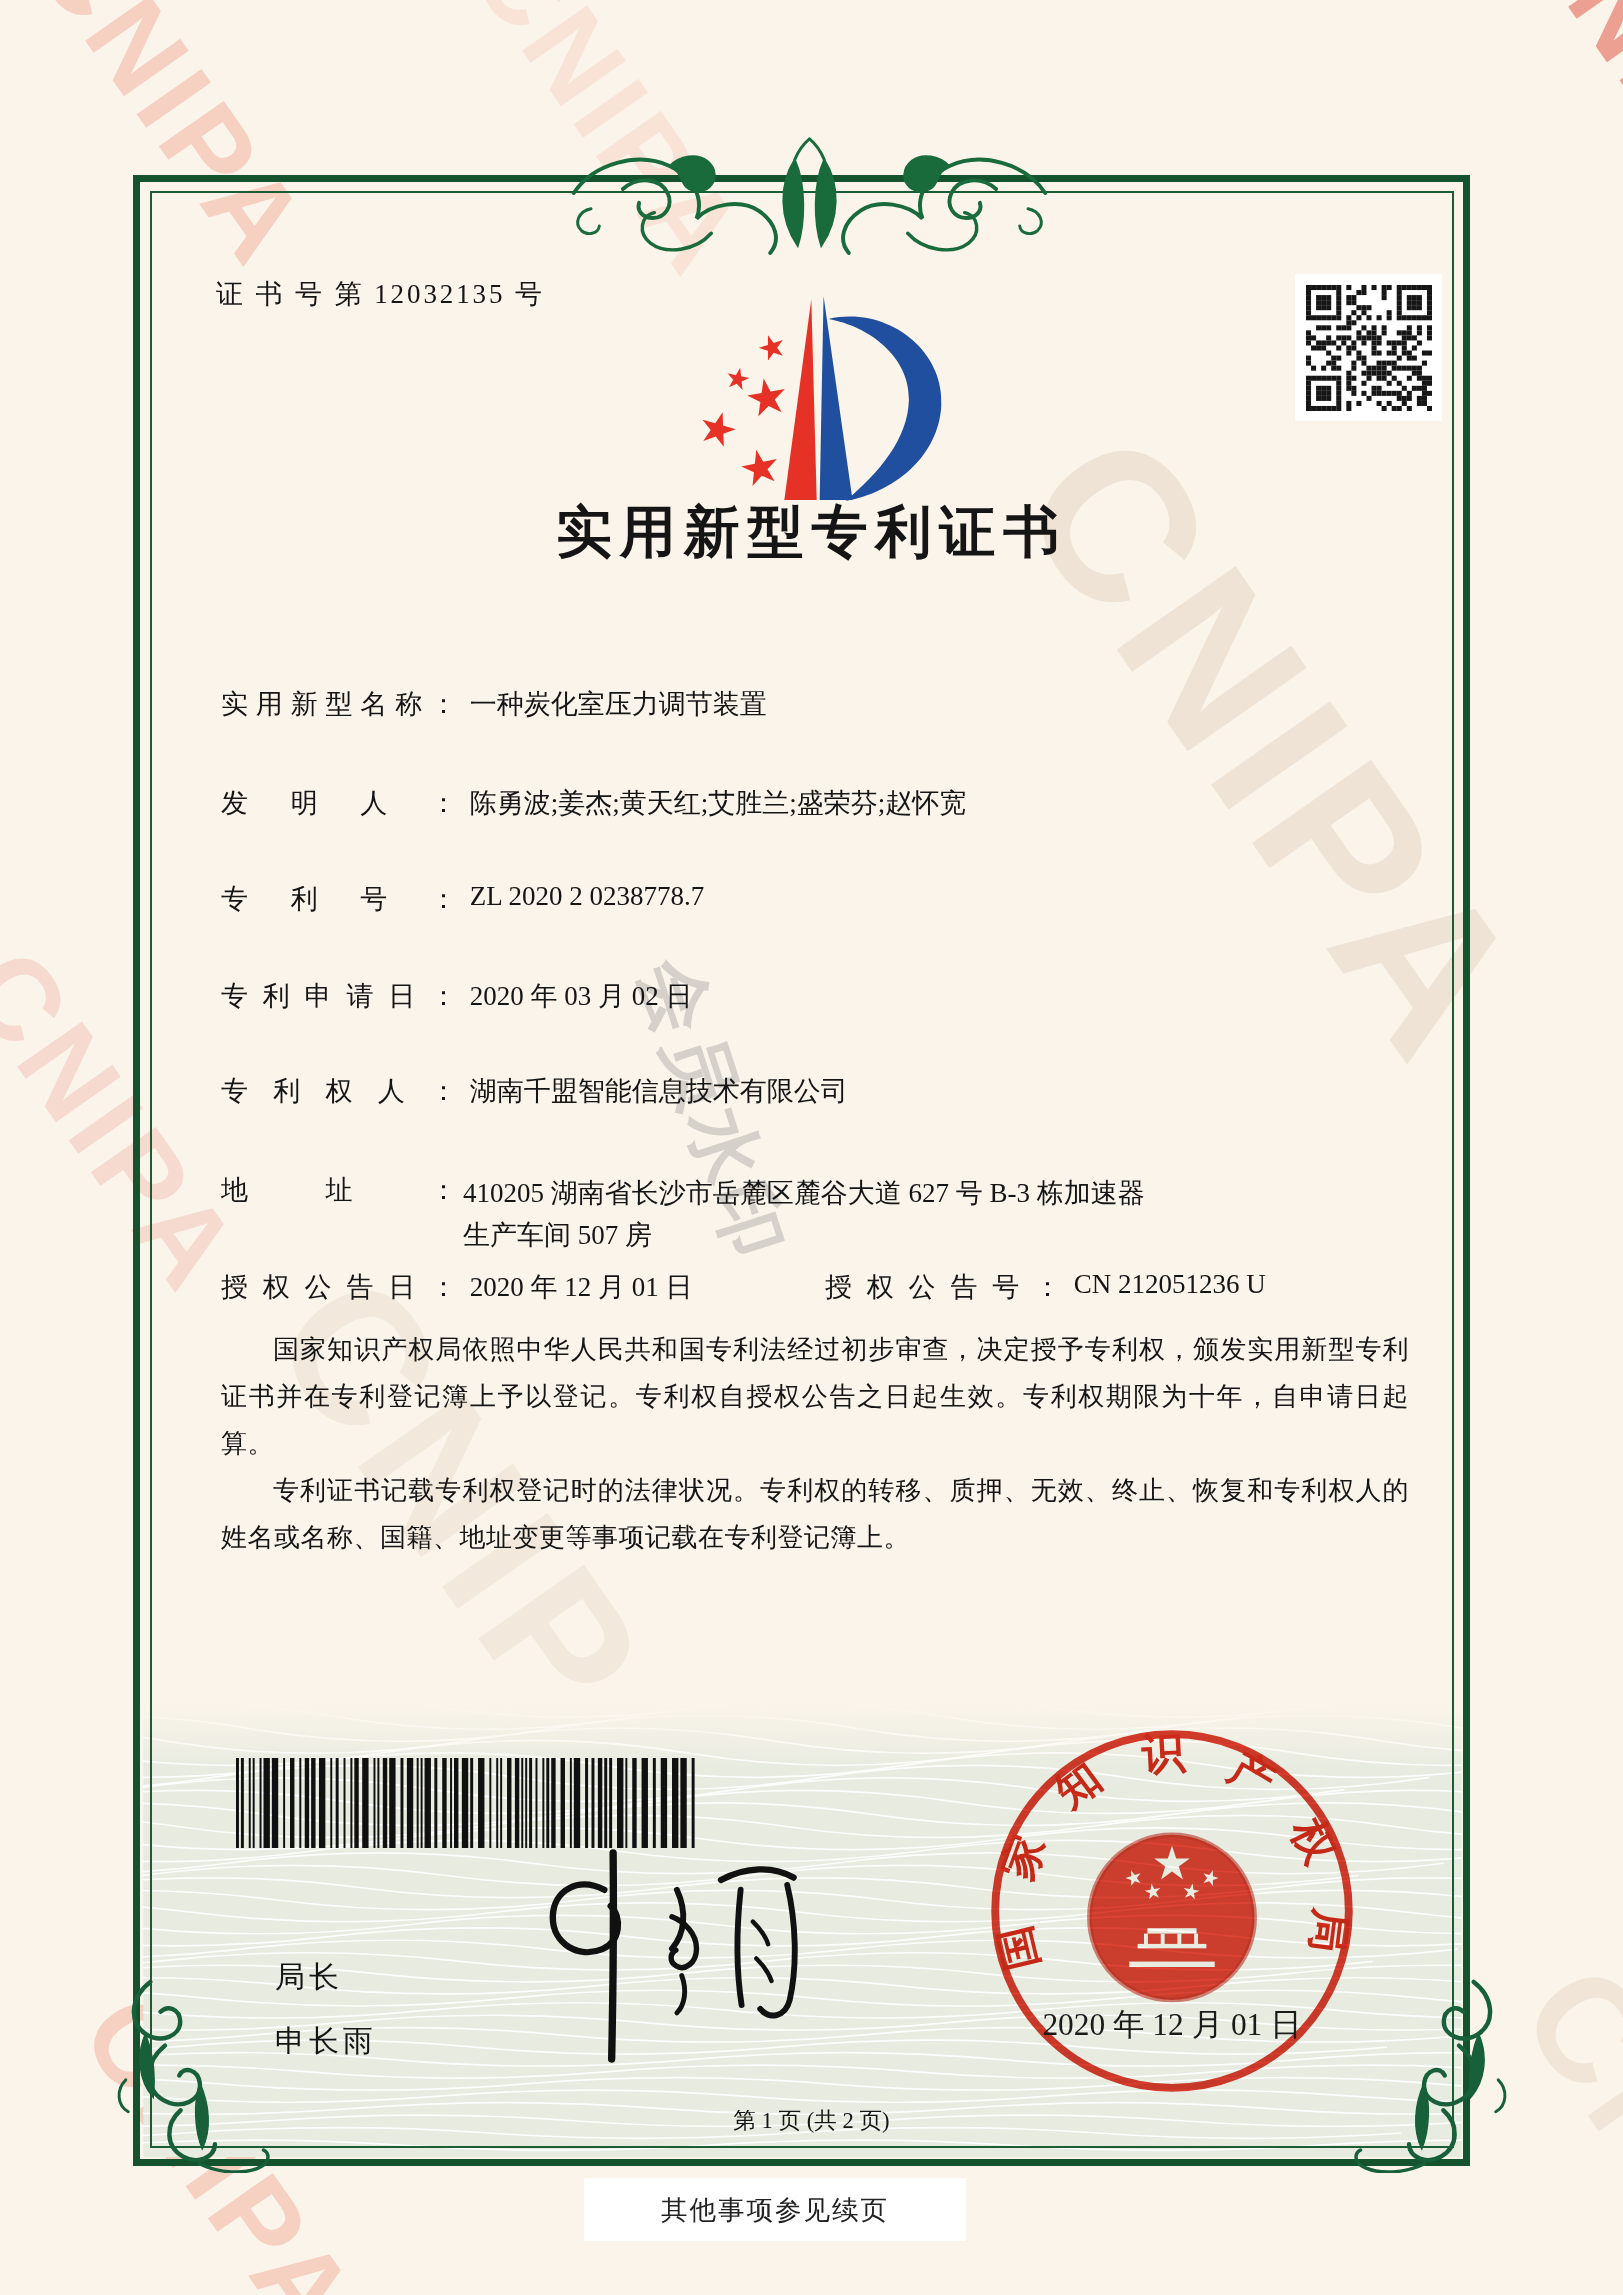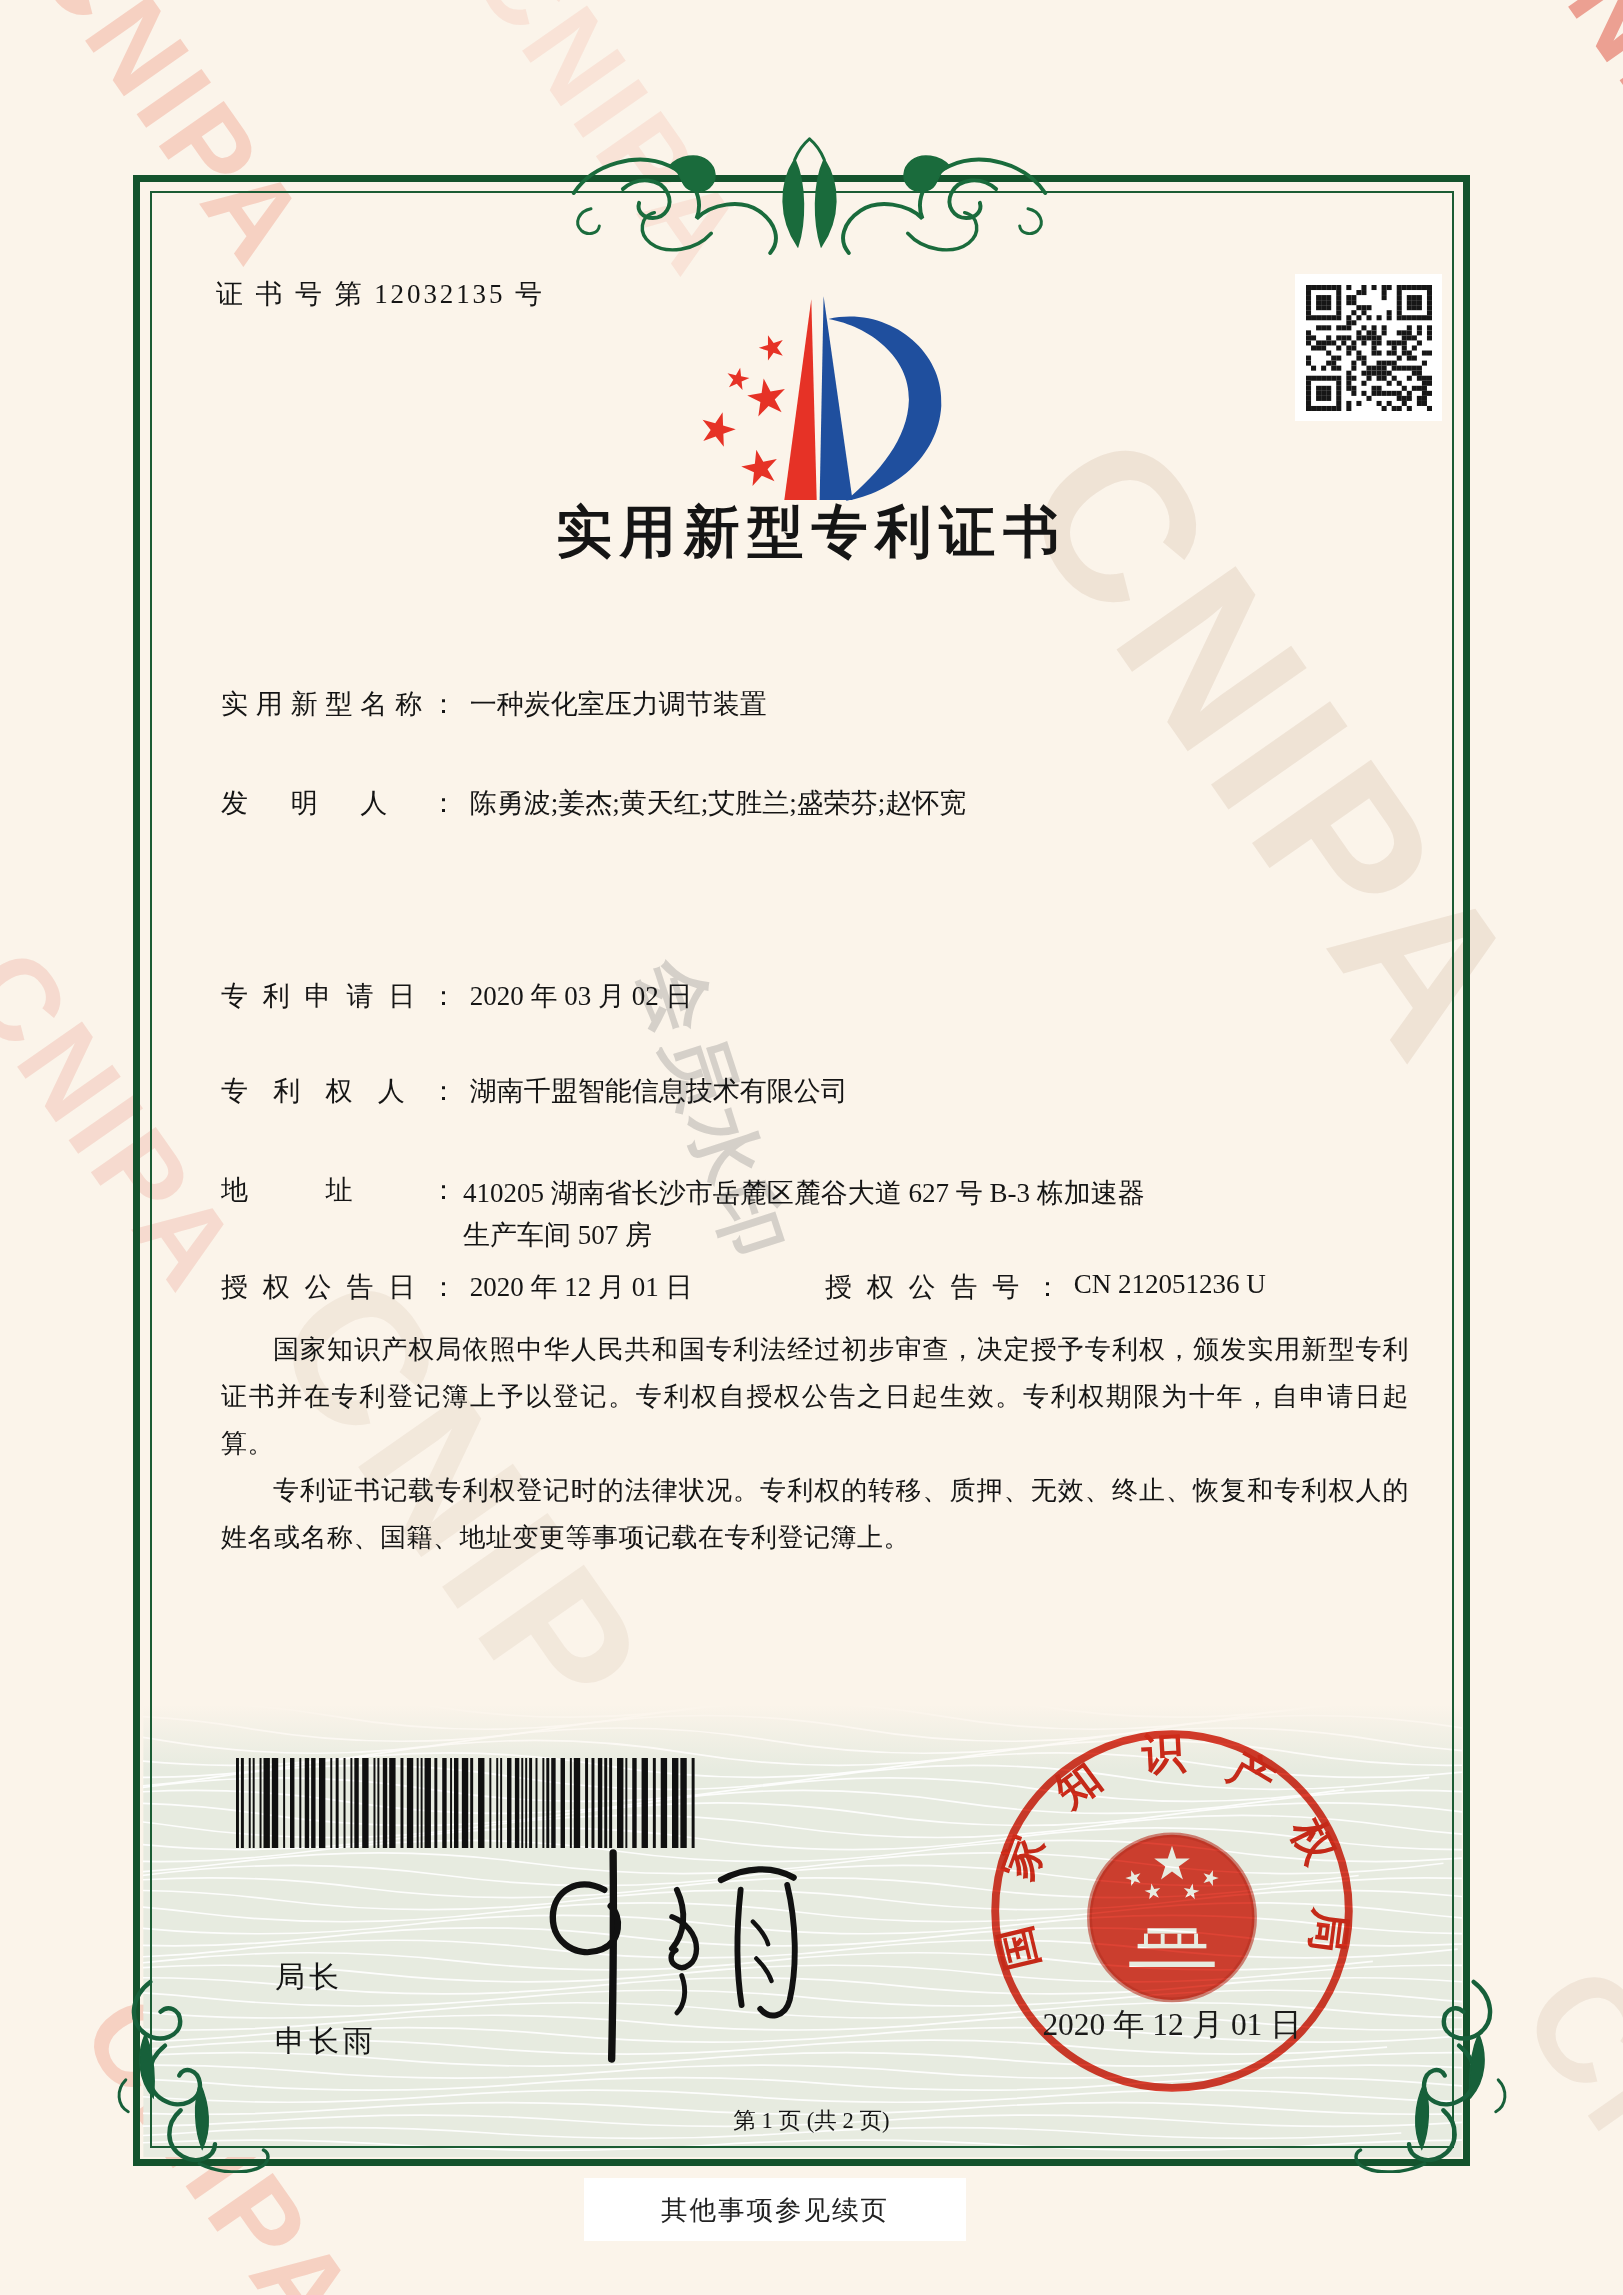--- a/index.html
+++ b/index.html
@@ -467,20 +467,24 @@
   <div class="title">实用新型专利证书</div>
 
   <div class="row" style="top:686px;">
     <div class="lbl">实用新型名称：</div>
     <div class="val">一种炭化室压力调节装置</div>
   </div>
   <div class="row" style="top:785px;">
     <div class="lbl">发明人：</div>
     <div class="val">陈勇波;姜杰;黄天红;艾胜兰;盛荣芬;赵怀宽</div>
   </div>
+  <div class="row" style="top:881px;">
+    <div class="lbl">专利号：</div>
+    <div class="val">ZL 2020 2 0238778.7</div>
+  </div>
   <div class="row" style="top:978px;">
     <div class="lbl">专利申请日：</div>
     <div class="val">2020 年 03 月 02 日</div>
   </div>
   <div class="row" style="top:1073px;">
     <div class="lbl">专利权人：</div>
     <div class="val">湖南千盟智能信息技术有限公司</div>
   </div>
   <div class="row" style="top:1172px;">
     <div class="lbl">地址：</div>

